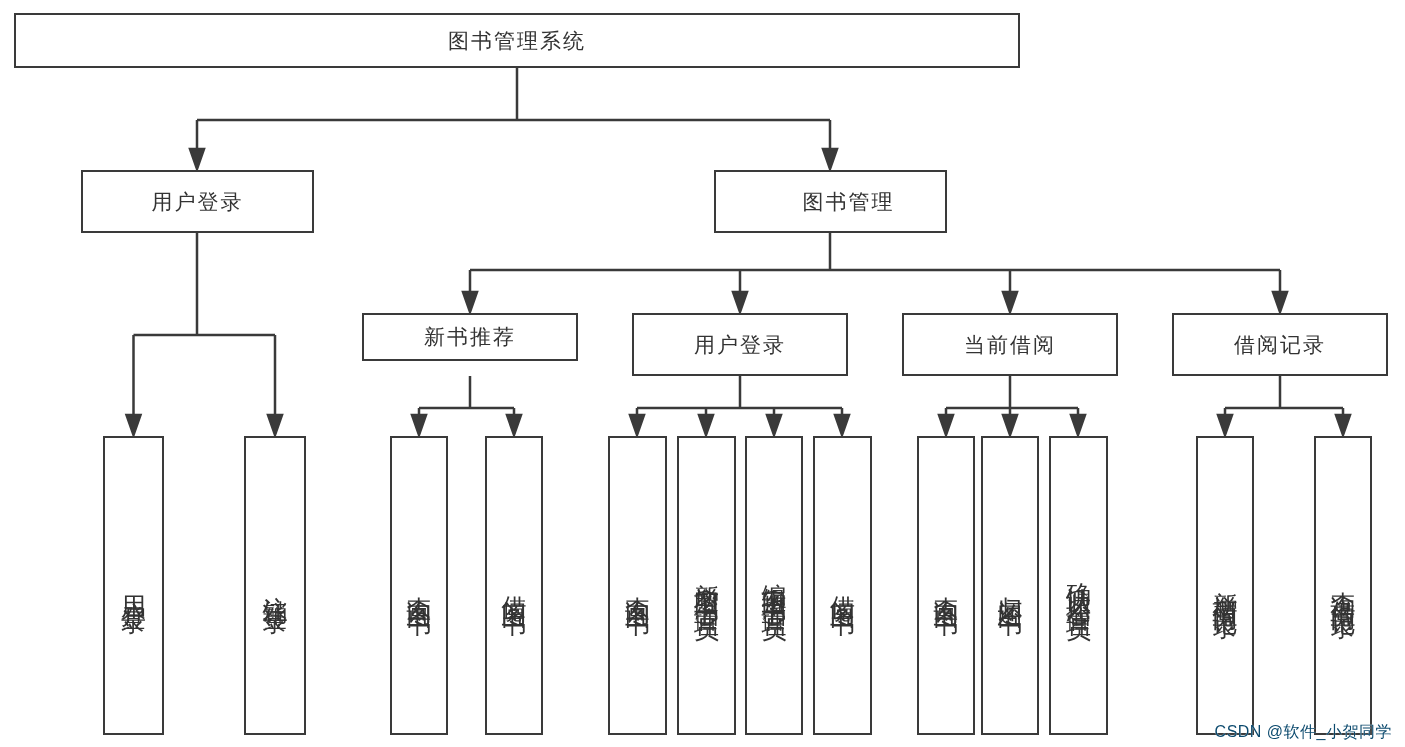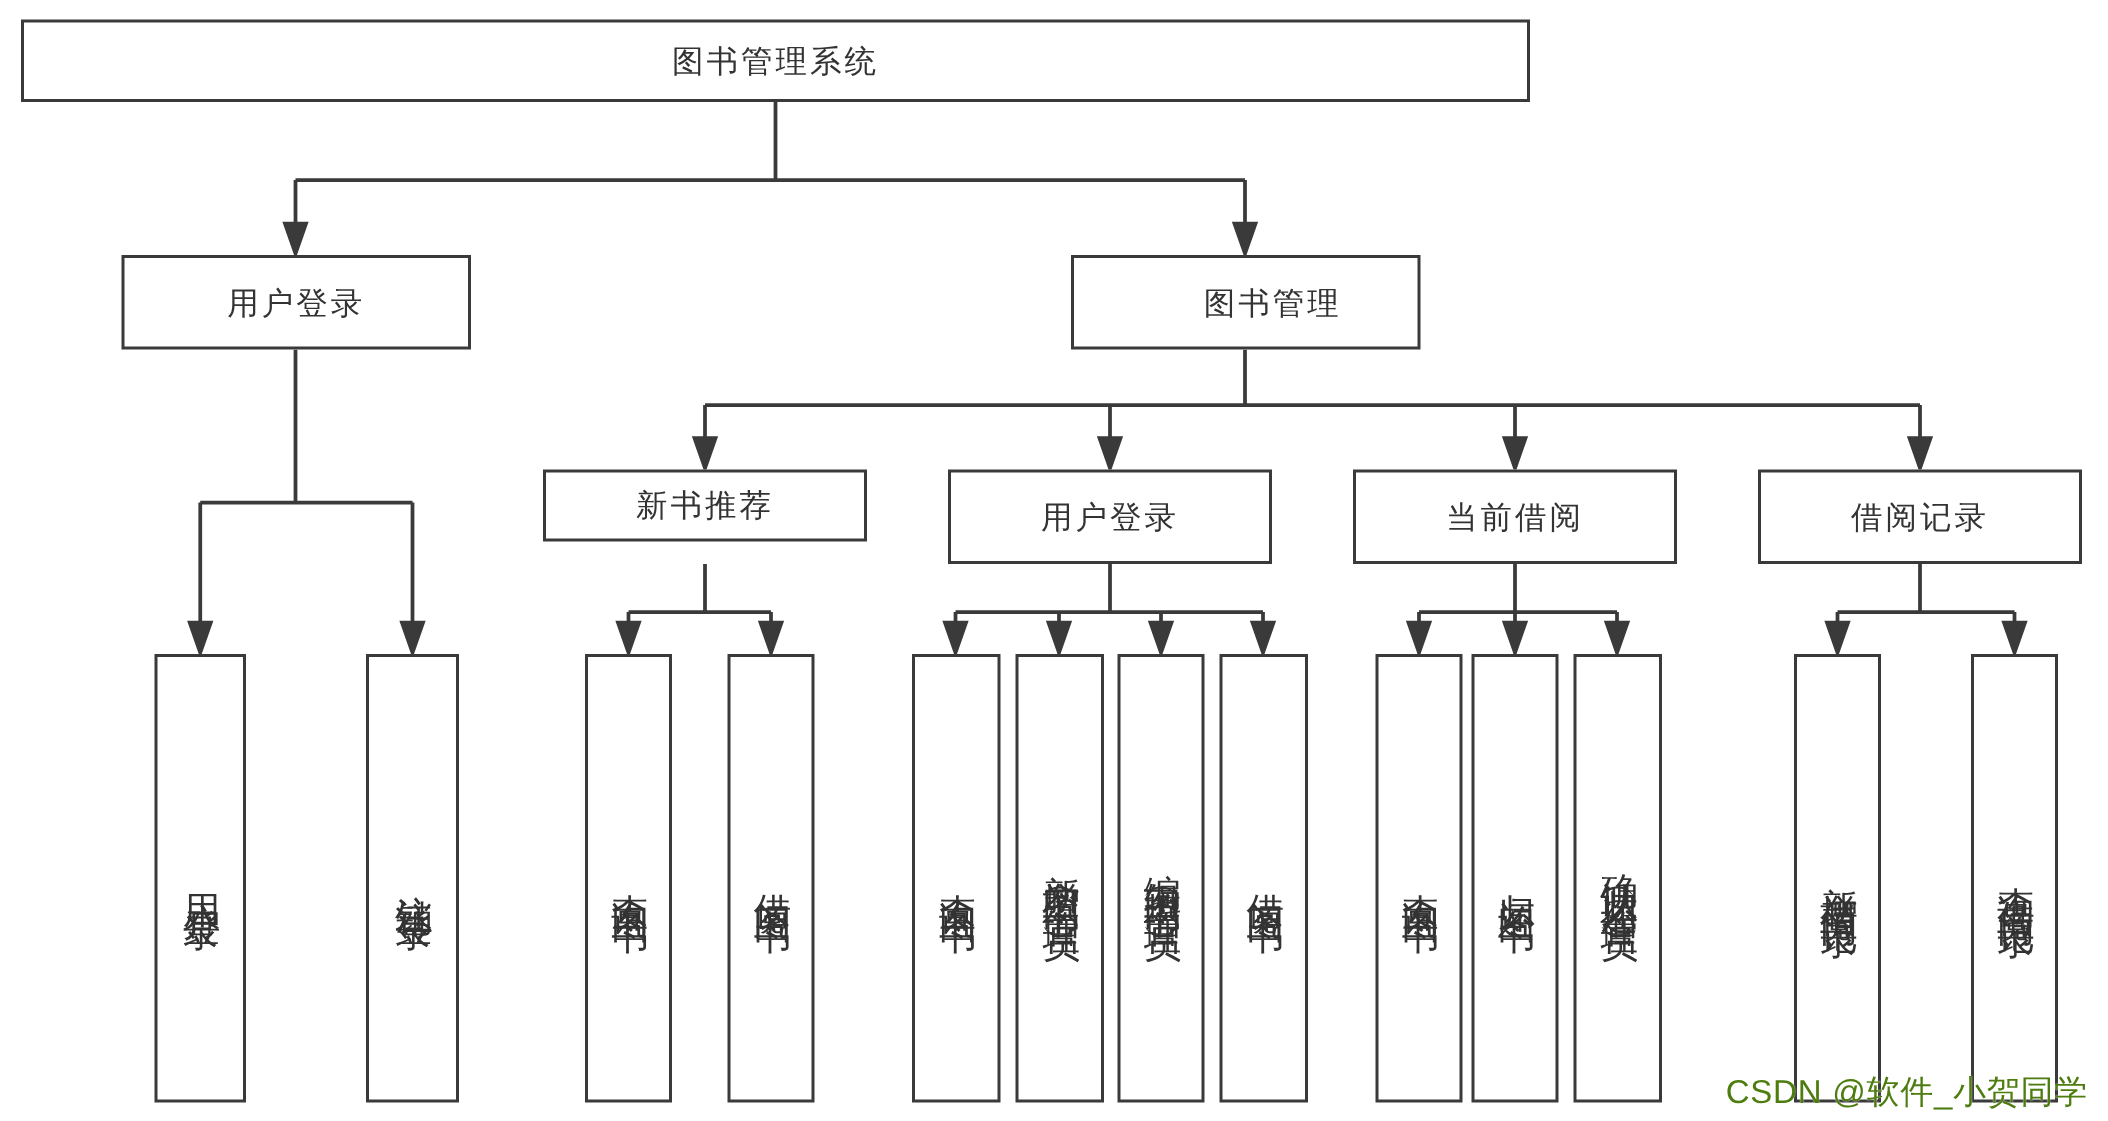--- a/index.html
+++ b/index.html
@@ -12,21 +12,21 @@
     border: 2.5px solid #3a3a3a; color: #333333;
     display: flex; align-items: center; justify-content: center;
     font-size: 21px; letter-spacing: 2px; white-space: nowrap;
   }
   .node.vert {
     writing-mode: vertical-rl; text-orientation: mixed;
     font-size: 25px; letter-spacing: 5px; line-height: 1;
   }
   .watermark {
     position: absolute; z-index: 2; right: 13px; bottom: 4px;
-    color: #4d7c0f; font-size: 22px; letter-spacing: 0.5px;
+    color: #0c4a6e; font-size: 16px; letter-spacing: 0.5px;
     text-shadow: 0 0 1px #ffffff;
   }
 </style>
 </head>
 <body>
 
 <div id="stage">
 
   <svg id="wires" width="1405" height="747" viewBox="0 0 1405 747">
     <g stroke="#3a3a3a" stroke-width="2.5" fill="#3a3a3a">

